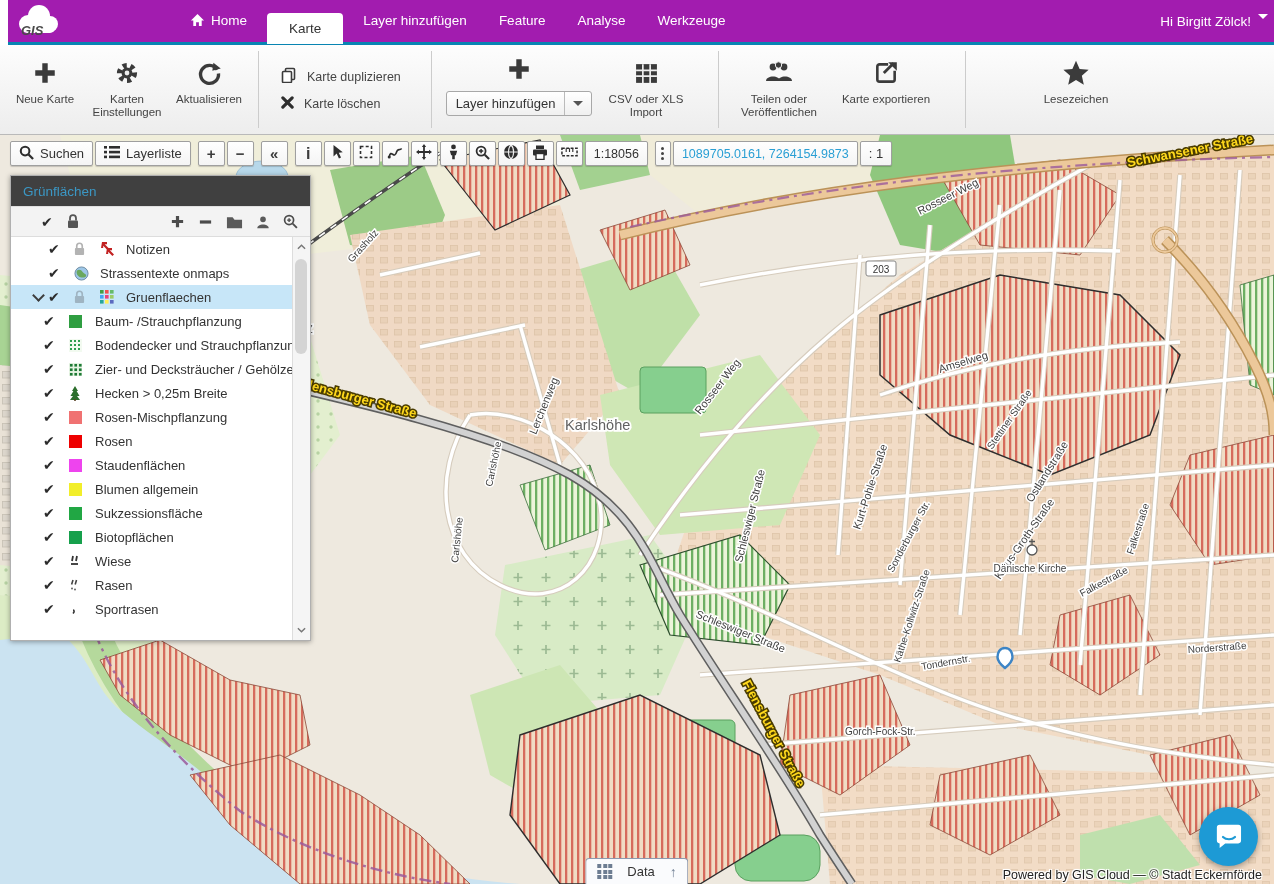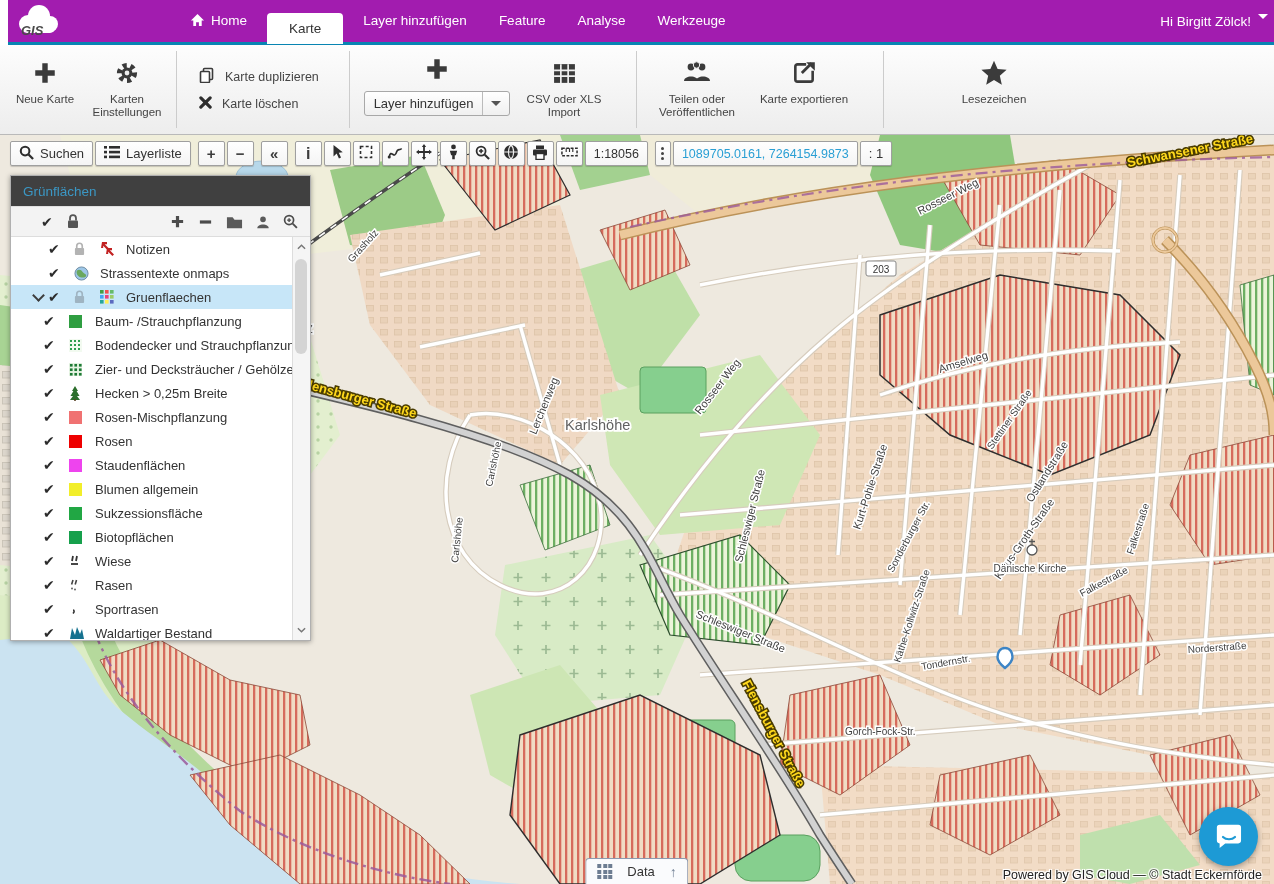--- a/index.html
+++ b/index.html
@@ -178,20 +178,29 @@
     </div>
     <div class="rbtn">
       <span class="ric">
         <svg width="26" height="26" viewBox="0 0 24 24">
             <circle cx="12" cy="12" r="6.8" fill="none" stroke="#3b3b3b" stroke-width="5" stroke-dasharray="3.6 3.4"></circle>
             <circle cx="12" cy="12" r="5" fill="#3b3b3b"></circle>
             <circle cx="12" cy="12" r="2.2" fill="#efefef"></circle>
           </svg>
       </span>
         <span class="rlabel">Karten Einstellungen</span>
+    </div>
+    <div class="rbtn">
+      <span class="ric">
+        <svg width="27" height="27" viewBox="0 0 24 24" fill="none">
+            <path d="M18.8 8.5A8 8 0 1 0 20 12" stroke="#3b3b3b" stroke-width="3"></path>
+            <polygon points="15.5,2.5 22,7.5 14.5,9.5" fill="#3b3b3b"></polygon>
+          </svg>
+      </span>
+        <span class="rlabel">Aktualisieren</span>
     </div>
     <div class="vdiv"></div>
     <div class="stackgroup">
       <div class="minibtn">
         <span>
           <svg width="16" height="16" viewBox="0 0 16 16">
               <rect x="4.5" y="1.5" width="9" height="11" rx="1" fill="#fff" stroke="#3b3b3b" stroke-width="1.6"></rect>
               <rect x="1.5" y="4.5" width="9" height="11" rx="1" fill="#fff" stroke="#3b3b3b" stroke-width="1.6"></rect>
             </svg>
         </span>
@@ -745,29 +754,20 @@
         </div>
         <div class="lrow sub">
           <span class="chk"></span>
           <span class="licon">
             <svg width="10" height="12" viewBox="0 0 10 12">
                 <path d="M4 7 C5.5 7 5.5 9 4 10.5" stroke="#333" stroke-width="1.6" fill="none"></path>
               </svg>
           </span>
           <span class="llabel">Sportrasen</span>
         </div>
-        <div class="lrow sub">
-          <span class="chk"></span>
-          <span class="licon">
-            <svg width="16" height="14" viewBox="0 0 16 14">
-                <path d="M1 13 L3 2 L6 9 L8 1 L11 8 L13 3 L15 13 Z" fill="#15718f"></path>
-              </svg>
-          </span>
-          <span class="llabel">Waldartiger Bestand</span>
-        </div>
 
         <div class="pscroll">
           <div class="parrow up">
             <svg width="9" height="6" viewBox="0 0 10 6">
                 <polyline points="1,5 5,1 9,5" fill="none" stroke="#777" stroke-width="1.6"></polyline>
               </svg>
           </div>
           <div class="pthumb"></div>
           <div class="parrow down">
             <svg width="9" height="6" viewBox="0 0 10 6">

